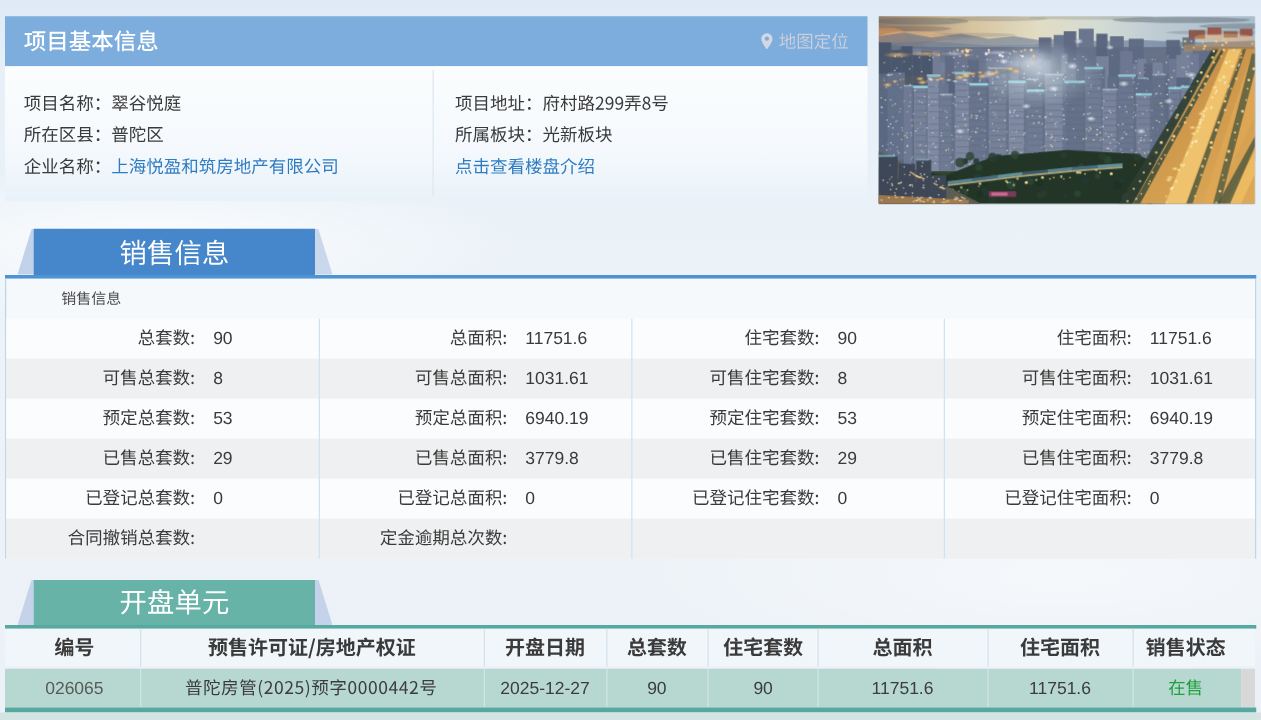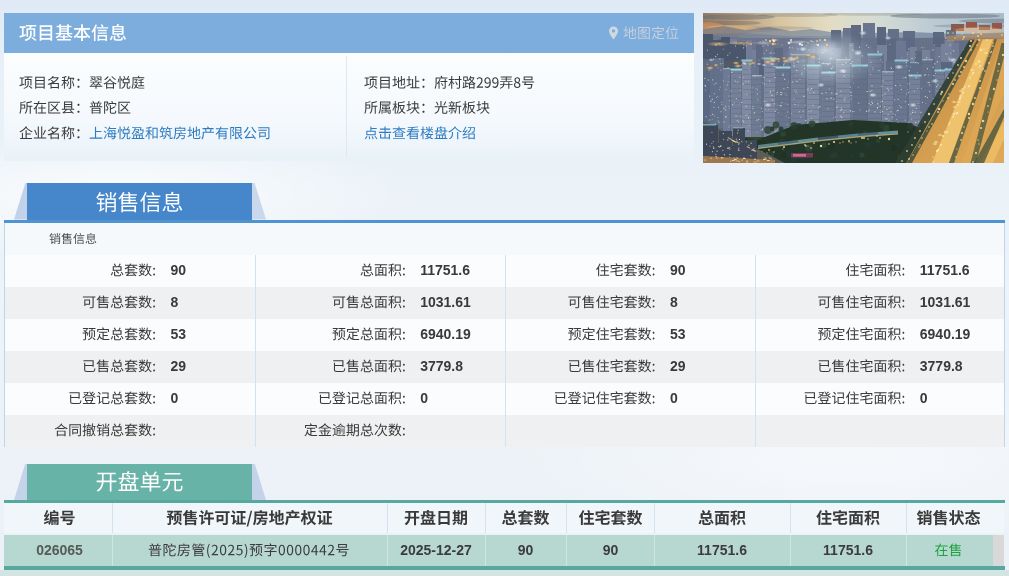--- a/index.html
+++ b/index.html
@@ -1,18 +1,18 @@
 <!DOCTYPE html>
 <html><head><meta charset="utf-8"><style>
 *{margin:0;padding:0;box-sizing:border-box}
 body{width:1009px;height:576px;font-family:"Liberation Sans",sans-serif;overflow:hidden}
 #page{position:relative;width:1009px;height:576px;background:
 radial-gradient(ellipse 420px 90px at 120px 195px, rgba(255,255,255,0.85), rgba(255,255,255,0) 70%),
 radial-gradient(ellipse 500px 120px at 850px 460px, rgba(255,255,255,0.5), rgba(255,255,255,0) 70%),
-linear-gradient(180deg,#dfeaf6 0%,#e7f0f8 10%,#edf3f8 50%,#ecf1f7 100%); font-weight: bold;}
+linear-gradient(180deg,#dfeaf6 0%,#e7f0f8 10%,#edf3f8 50%,#ecf1f7 100%);}
 </style></head><body>
 <div id="page">
 
 <div style="position:absolute;left:4px;top:12.5px;width:690px;height:40px;background:#7caddd"></div>
 <svg width="11" height="14" viewBox="0 0 11 14" style="position:absolute;left:608px;top:26px;z-index:11">
       <path d="M5.5 0.5 C8 0.5 10 2.5 10 5 C10 8 5.5 13.5 5.5 13.5 C5.5 13.5 1 8 1 5 C1 2.5 3 0.5 5.5 0.5 Z" fill="#d2d8e2"></path>
       <circle cx="5.5" cy="4.9" r="1.7" fill="#7cadda"></circle>
     </svg>
 
 <div style="position:absolute;left:4px;top:52.5px;width:690px;height:108px;background:linear-gradient(180deg,#fbfdfe 0%,#f5f9fd 60%,#e9f2f9 100%)"></div>

